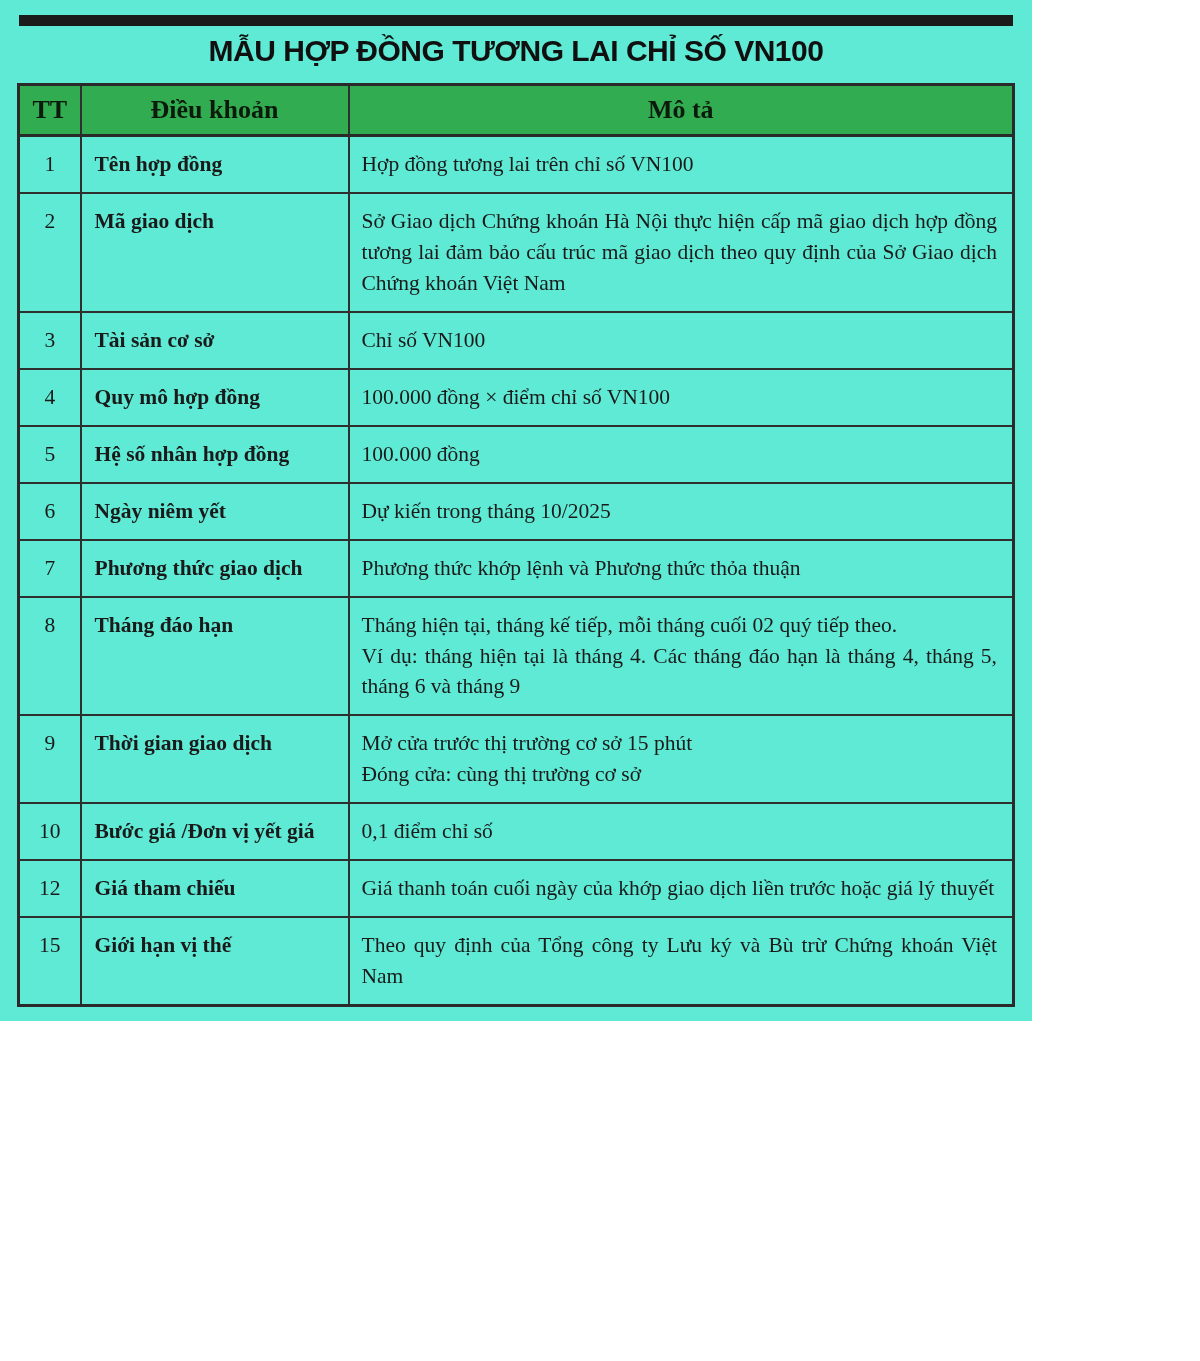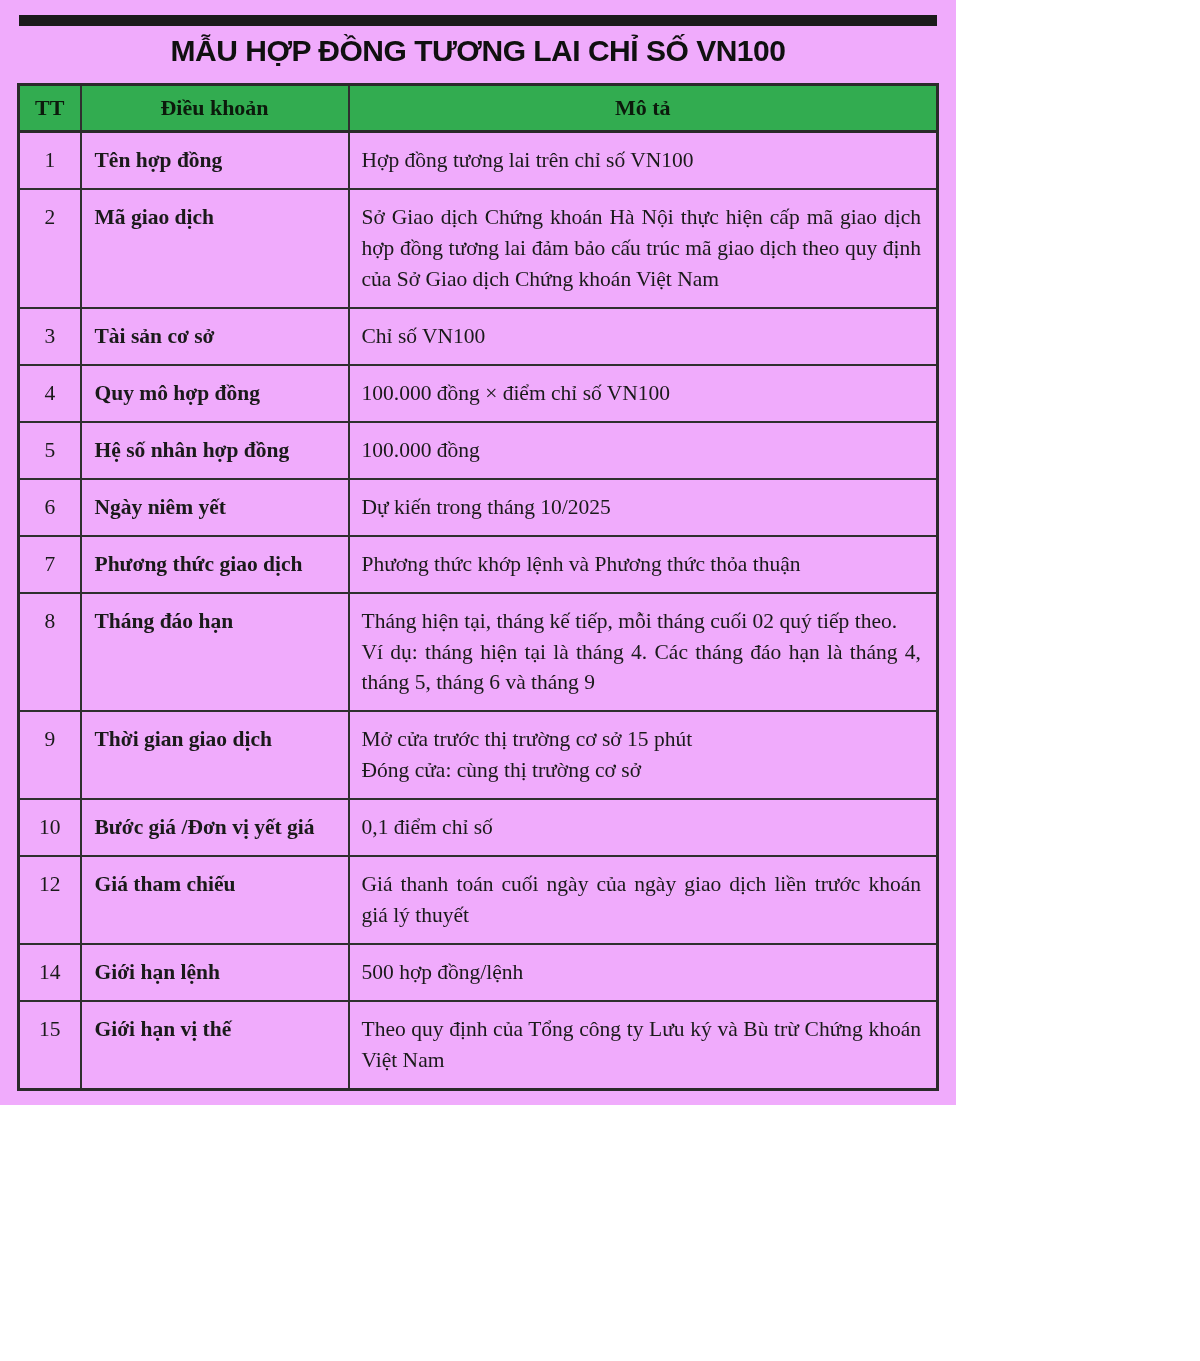--- a/index.html
+++ b/index.html
@@ -3,24 +3,24 @@
 <meta charset="utf-8">
 <style>
   html, body {
     margin: 0;
     padding: 0;
     background: #ffffff;
     font-family: "Liberation Serif", serif;
     color: #1a1a1a;
   }
   .page {
-    width: 956px;
+    width: 1032px;
     box-sizing: border-box;
     padding: 13px 17px 14px 17px;
-    background: #f0abfc;
+    background: #5eead4;
   }
   .top-bar {
     height: 11px;
     background: #1b1b1b;
     margin: 2px 2px 6px 2px;
   }
   .doc-title {
     text-align: center;
     font-family: "Liberation Sans", sans-serif;
     font-weight: bold;
@@ -39,21 +39,21 @@
   .spec-table col.col-term { width: 268px; }
   .spec-table th, .spec-table td {
     border: 2px solid #2f2f2f;
     vertical-align: top;
     box-sizing: border-box;
   }
   .spec-table thead th {
     background: #32ac50;
     color: #0c1a0c;
     font-weight: bold;
-    font-size: 22px;
+    font-size: 26px;
     text-align: center;
     padding: 9px 6px;
     border-bottom: 3px solid #2a2a2a;
   }
   .spec-table td {
     font-size: 21.5px;
     line-height: 1.44;
     padding: 12px 10px;
   }
   td.cell-tt {
@@ -144,26 +144,21 @@
 Đóng cửa: cùng thị trường cơ sở</td>
         </tr>
         <tr>
           <td class="cell-tt">10</td>
           <td class="cell-term">Bước giá /Đơn vị yết giá</td>
           <td class="cell-desc">0,1 điểm chỉ số</td>
         </tr>
         <tr>
           <td class="cell-tt">12</td>
           <td class="cell-term">Giá tham chiếu</td>
-          <td class="cell-desc">Giá thanh toán cuối ngày của ngày giao dịch liền trước khoán giá lý thuyết</td>
-        </tr>
-        <tr>
-          <td class="cell-tt">14</td>
-          <td class="cell-term">Giới hạn lệnh</td>
-          <td class="cell-desc">500 hợp đồng/lệnh</td>
+          <td class="cell-desc">Giá thanh toán cuối ngày của khớp giao dịch liền trước hoặc giá lý thuyết</td>
         </tr>
         <tr>
           <td class="cell-tt">15</td>
           <td class="cell-term">Giới hạn vị thế</td>
           <td class="cell-desc">Theo quy định của Tổng công ty Lưu ký và Bù trừ Chứng khoán Việt Nam</td>
         </tr>
       </tbody>
   </table>
 </div>
 

